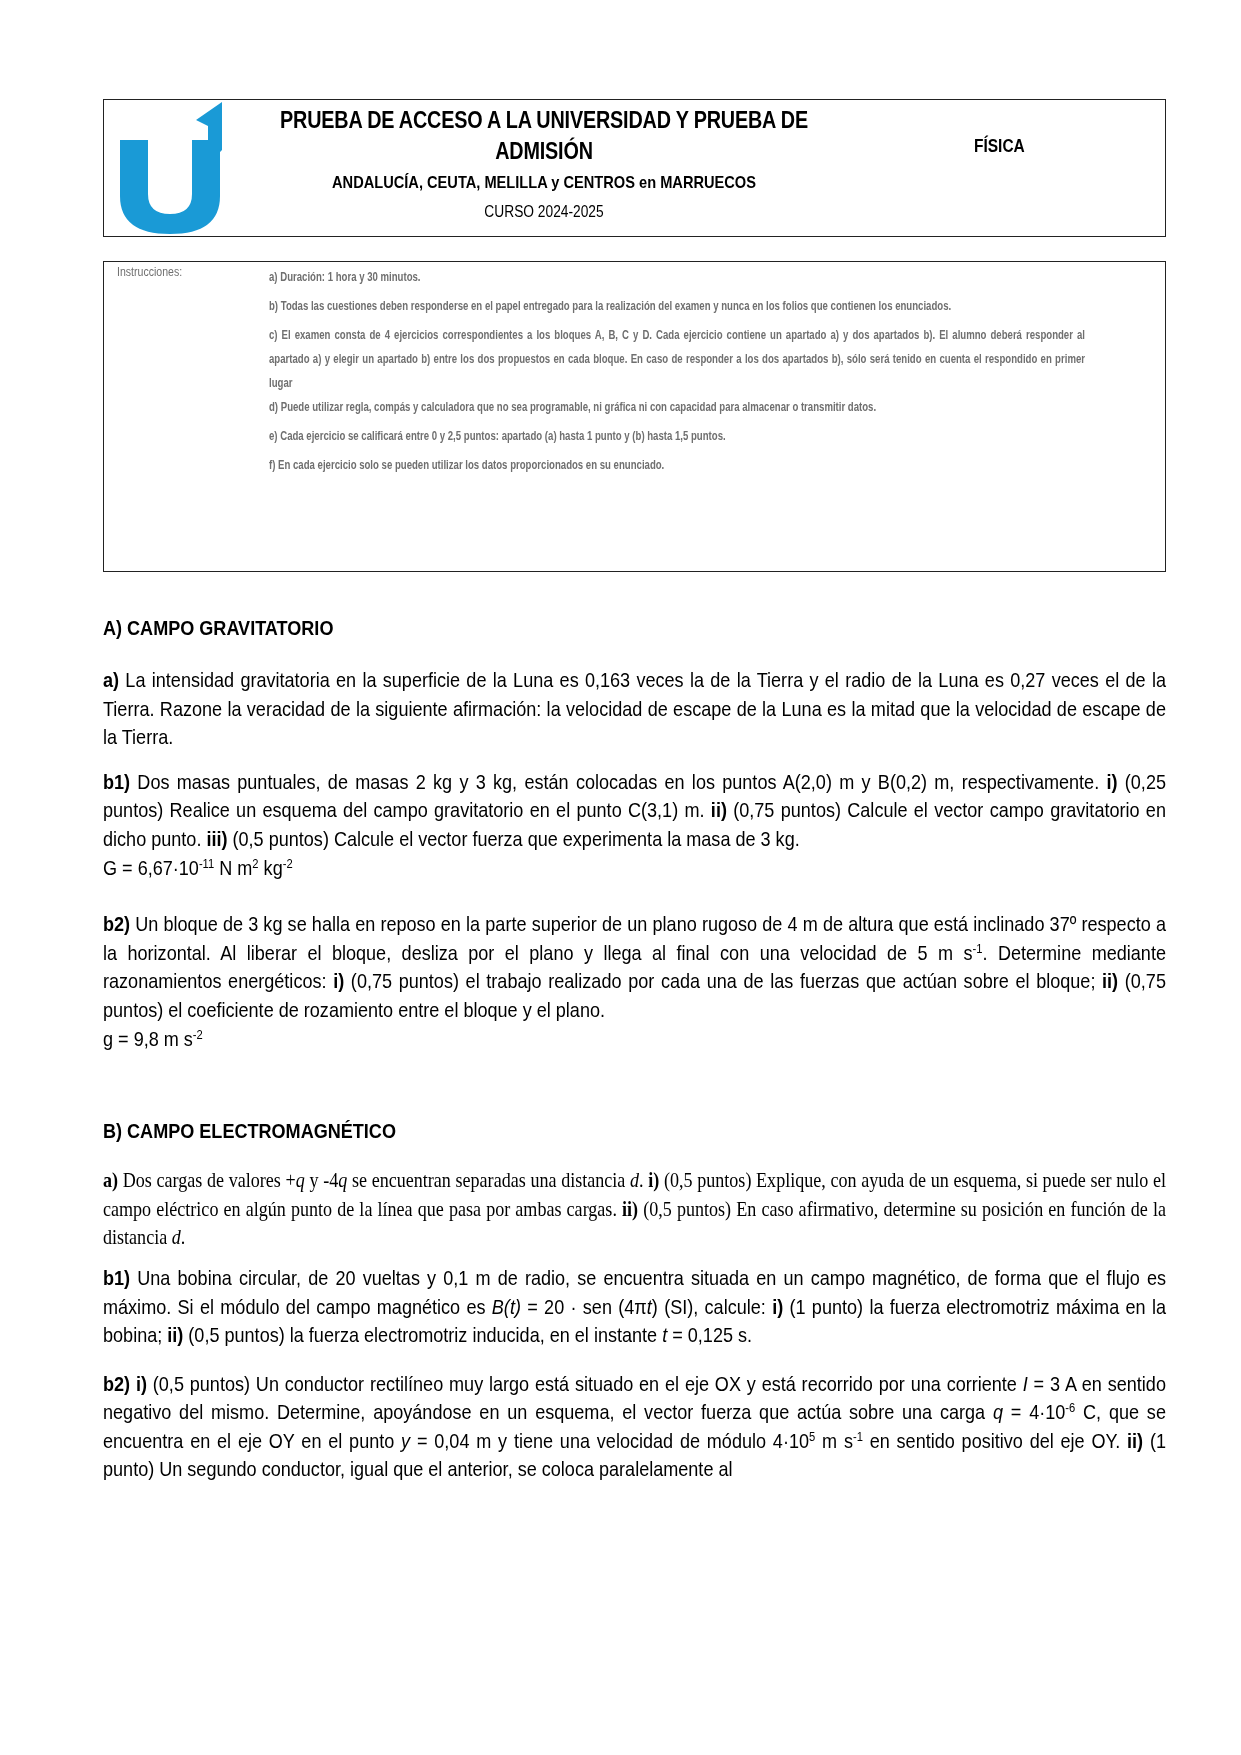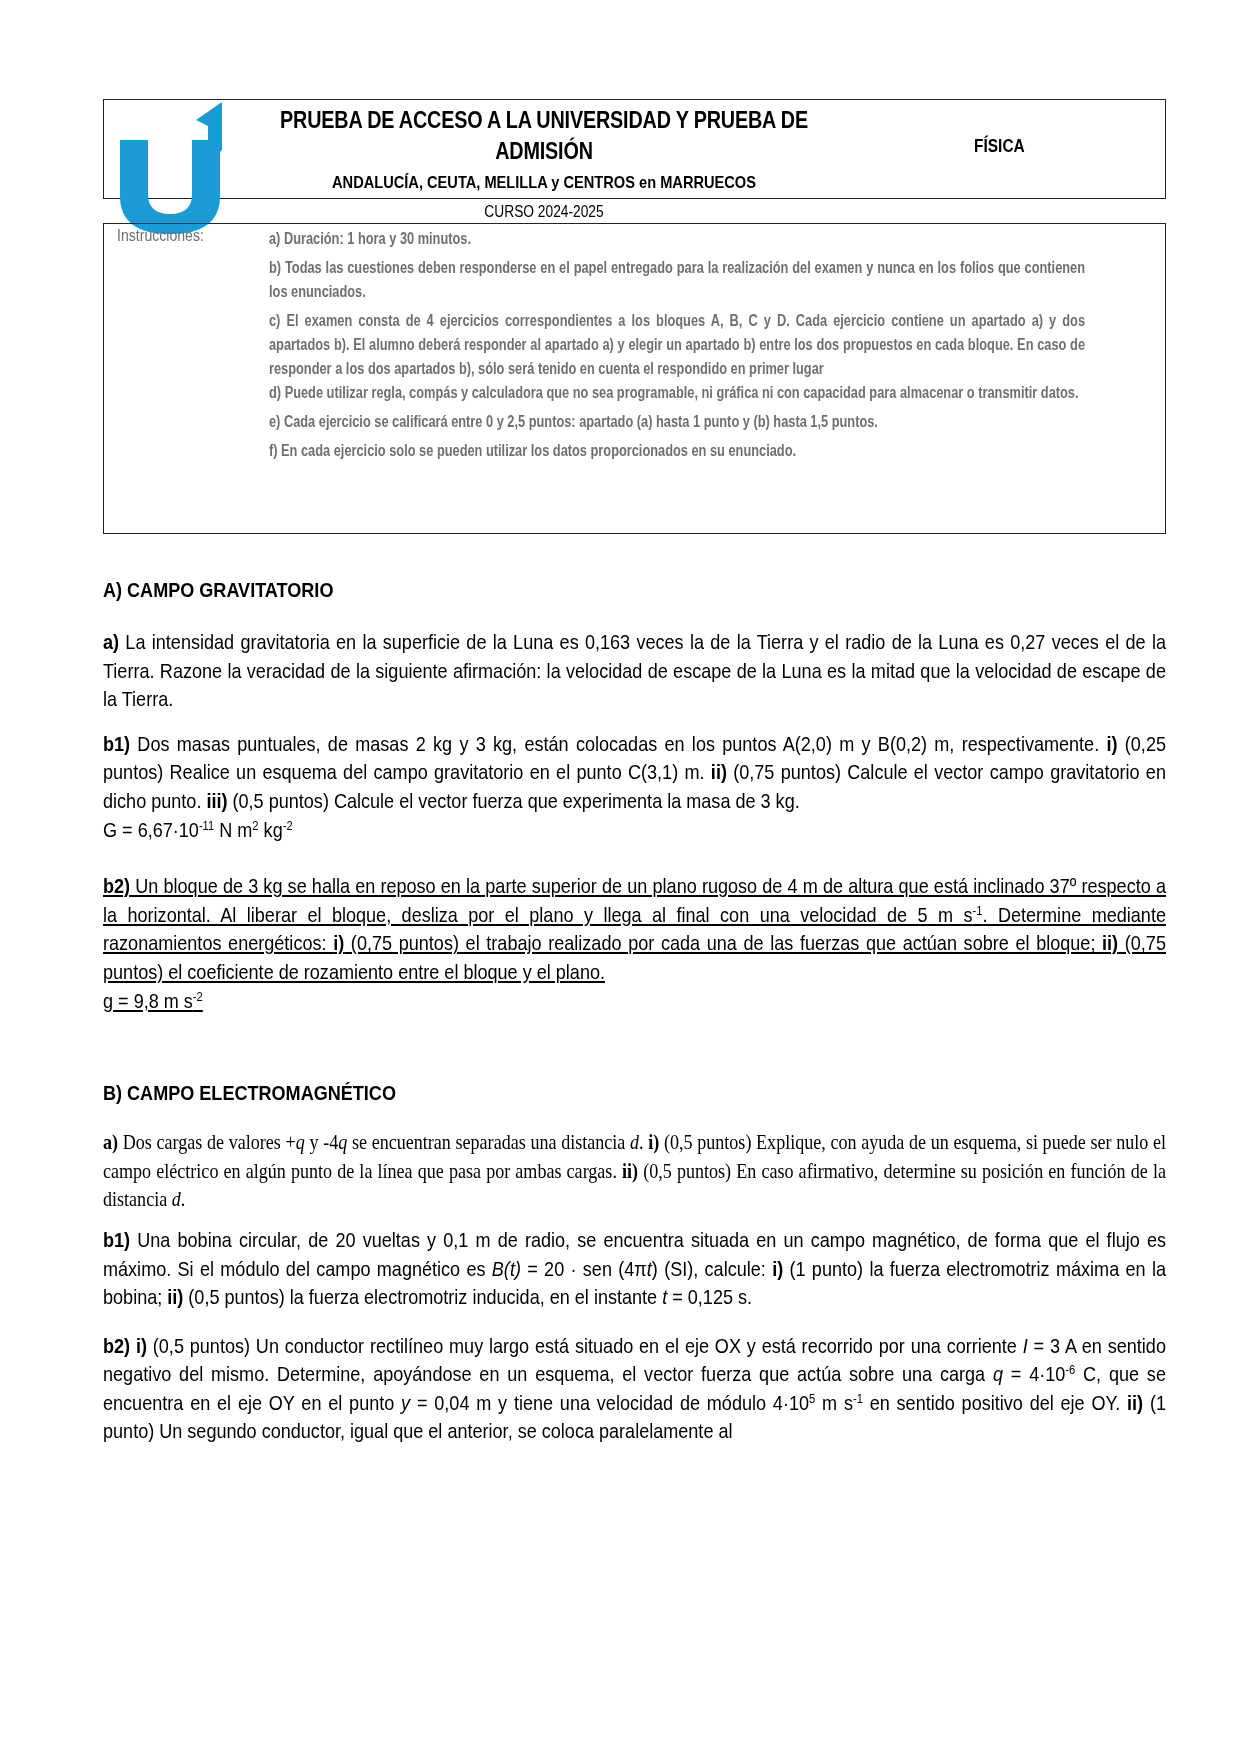--- a/index.html
+++ b/index.html
@@ -18,21 +18,21 @@
     .page {
       position: absolute;
       left: 103px;
       top: 99px;
       width: 1063px;
     }
     
     .header-box {
       position: relative;
       border: 1.5px solid #222;
-      height: 100px;
+      height: 138px;
       box-sizing: border-box;
       padding-left: 28px;
     }
     .logo {
       position: absolute;
       left: 4px;
       top: 2px;
       width: 130px;
       height: 132px;
     }
@@ -80,21 +80,21 @@
       transform-origin: left top;
     }
     
     .instr-box {
       position: relative;
       margin-top: 24px;
       border: 1.5px solid #222;
       height: 311px;
       box-sizing: border-box;
       color: #6f6f6f;
-      font-size: 16px;
+      font-size: 12px;
     }
     .instr-label {
       position: absolute;
       left: 13px;
       top: 3px;
       font-weight: normal;
       transform: scaleX(0.88);
       transform-origin: left top;
     }
     .instr-list {
@@ -175,21 +175,21 @@
   </div>
 
   <div class="para-wrap" style="margin-top:16px;">
     <div class="para">
       <b>b1)</b><span> Dos masas puntuales, de masas 2 kg y 3 kg, están colocadas en los puntos A(2,0) m y B(0,2) m, respectivamente.</span>
       <b>i)</b><span> (0,25 puntos) Realice un esquema del campo gravitatorio en el punto C(3,1) m. </span><b>ii)</b><span> (0,75 puntos) Calcule el vector campo gravitatorio en dicho punto.  </span><b>iii)</b><span> (0,5 puntos) Calcule el vector fuerza que experimenta la masa de 3 kg.</span><br>
       <span><span>G = 6,67·10</span><sup>-11</sup><span> N m</span><sup>2</sup><span> kg</span><sup>-2</sup></span>
     </div>
   </div>
 
-  <div class="para-wrap" style="margin-top:28px;text-decoration:underline;">
+  <div class="para-wrap" style="margin-top:28px;">
     <div class="para">
       <b>b2)</b><span> Un bloque de 3 kg se halla en reposo en la parte superior de un plano rugoso de 4 m de altura que está inclinado 37º respecto a la horizontal. Al liberar el bloque, desliza por el plano y llega al final con una velocidad de 5 m s</span><sup>-1</sup><span>. Determine mediante razonamientos energéticos: </span><b>i)</b><span> (0,75 puntos) el trabajo realizado por cada una de las fuerzas que actúan sobre el bloque; </span><b>ii)</b><span> (0,75 puntos) el coeficiente de rozamiento entre el bloque y el plano.</span><br>
       <span><span>g = 9,8 m s</span><sup>-2</sup></span>
     </div>
   </div>
 
   <div class="section-title" style="margin-top:66px;">B) CAMPO ELECTROMAGNÉTICO</div>
 
   <div class="para-wrap" style="margin-top:23px;font-family:Liberation Serif, serif;">
     <div class="para">

